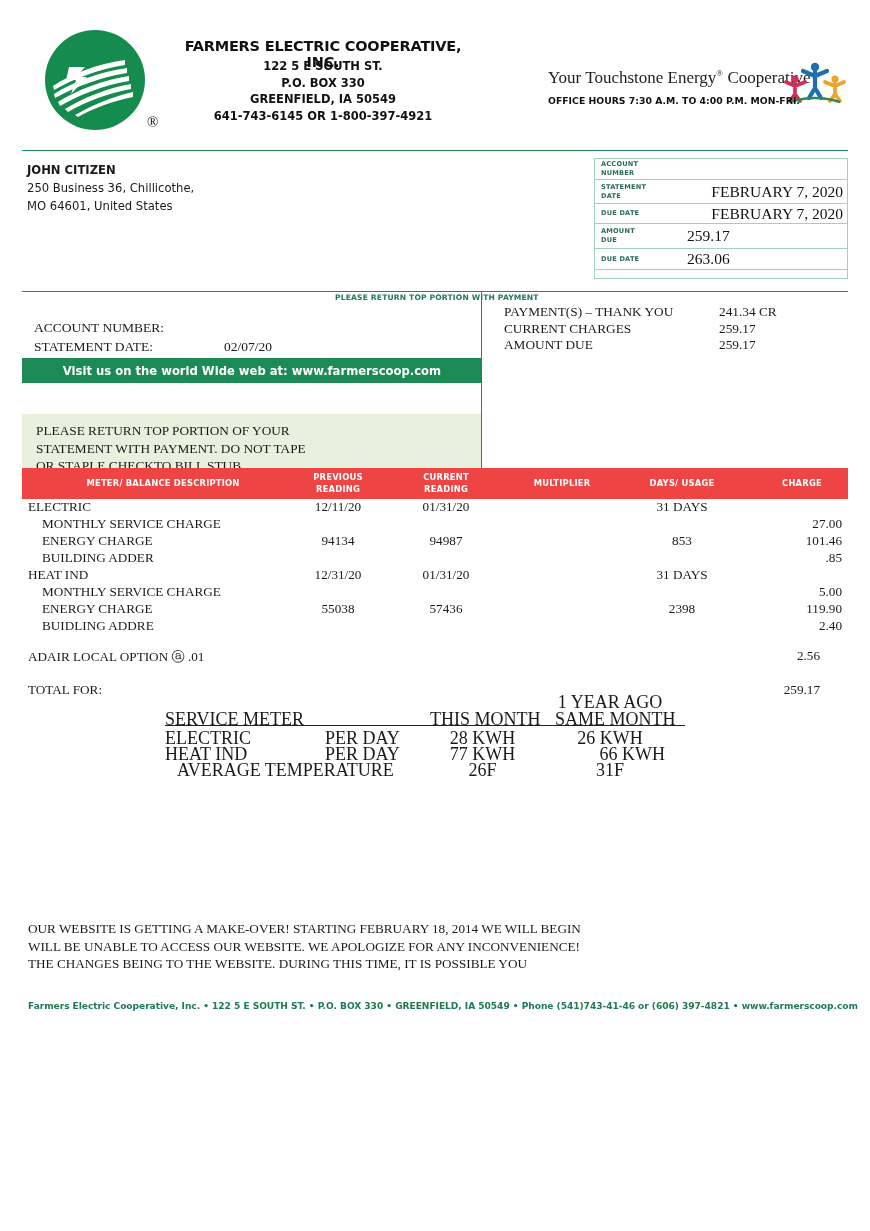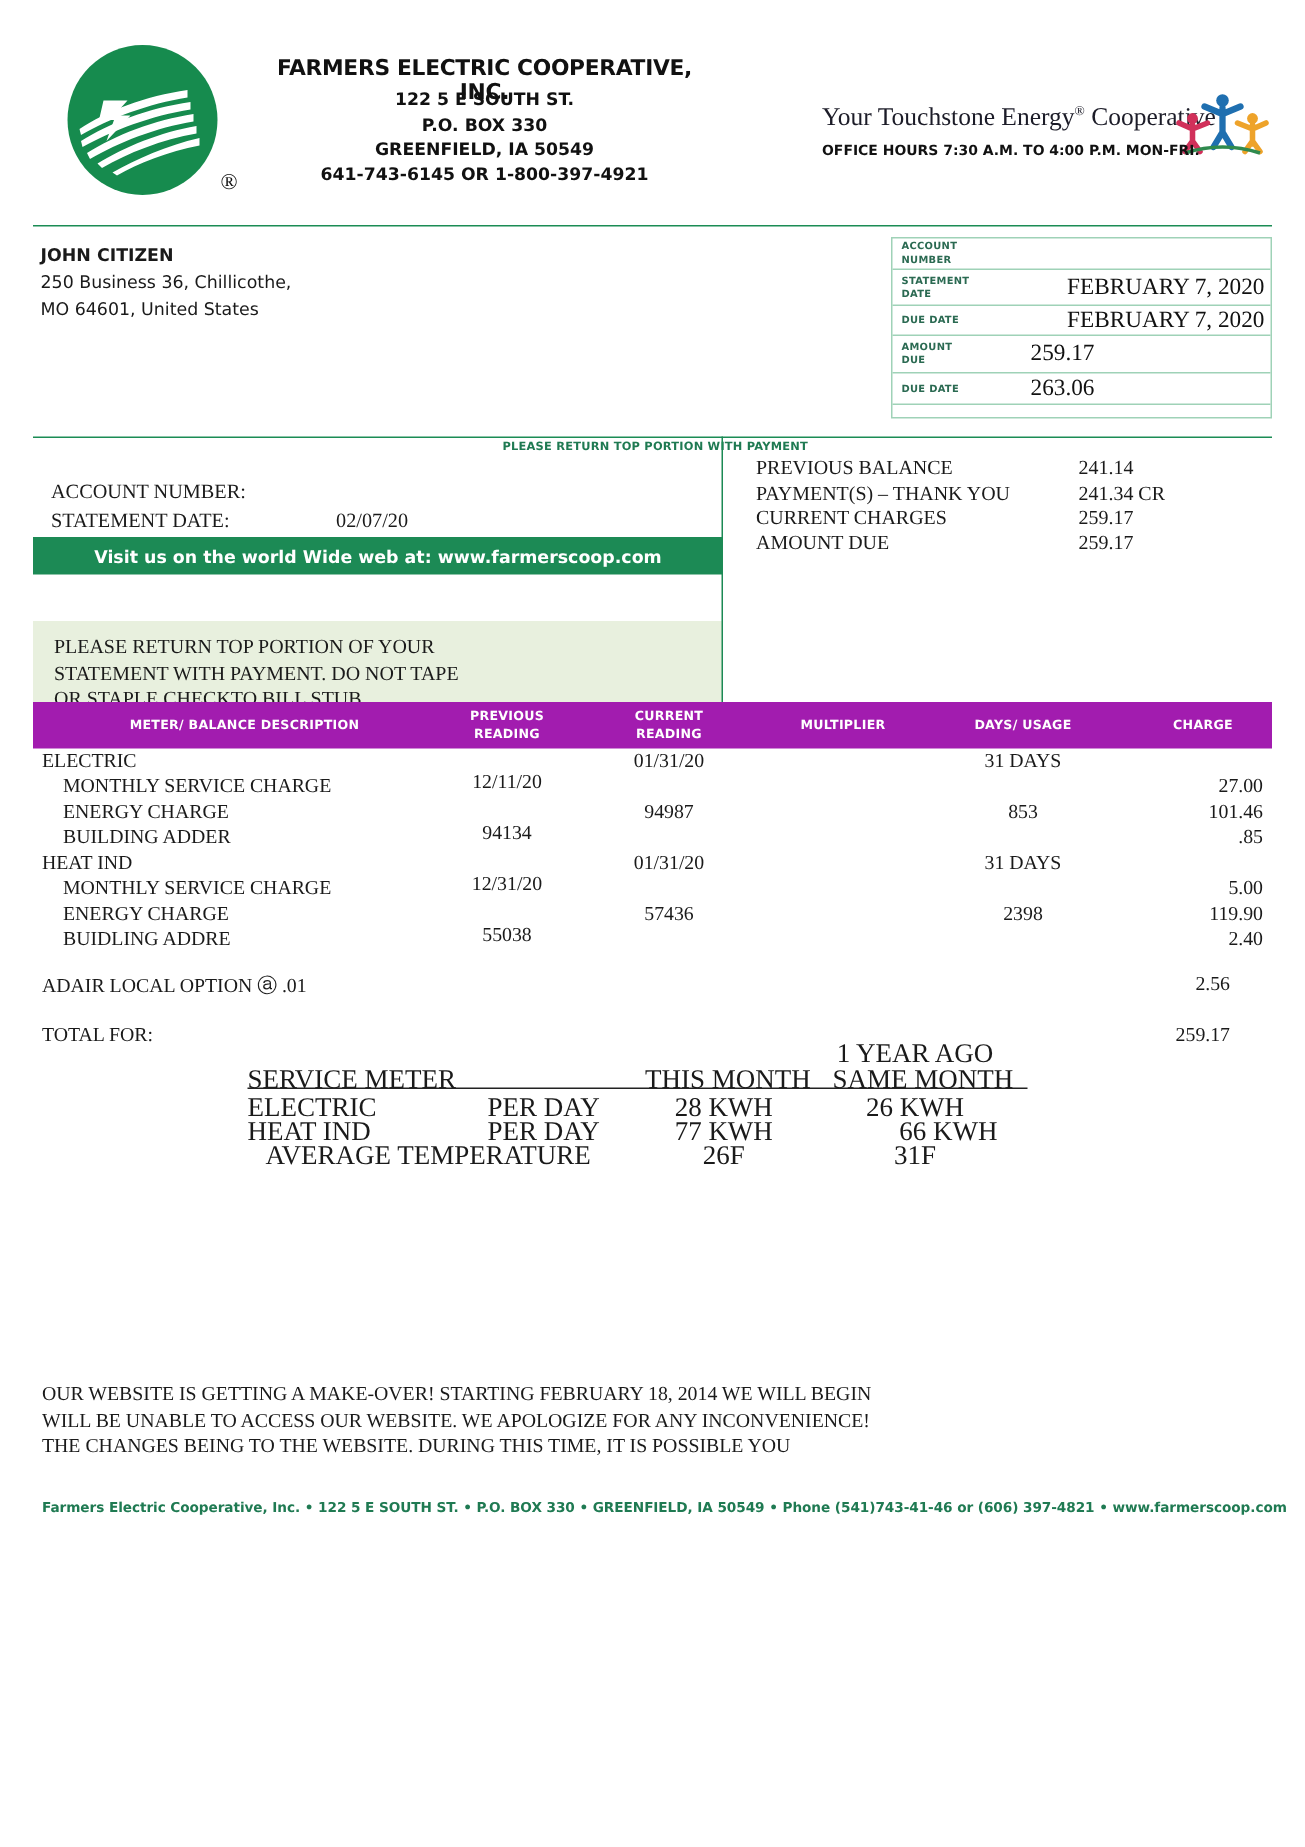--- a/index.html
+++ b/index.html
@@ -150,38 +150,38 @@
     font-size:13.3px; line-height:17.5px; color:#1a1a1a;
   }
   .vline-mid {
     position:absolute; left:481px; top:291px; width:0; height:167px;
     border-left:1.6px solid #1c8a55;
   }
 
   
   .tbl-head {
     position:absolute; left:22px; top:468px; width:826px; height:31px;
-    background:#a21caf; color:#fff;
+    background:#ef4444; color:#fff;
   }
   .tbl-head .cell {
     position:absolute; top:0; height:31px;
     font-family:"DejaVu Sans", sans-serif;
     font-weight:bold; font-size:8.4px; letter-spacing:0.2px;
     display:flex; align-items:center; justify-content:center;
     text-align:center; line-height:11.5px;
   }
   .tbl-body {
     position:absolute; left:22px; top:499px; width:826px;
     font-family:"Liberation Serif", serif; font-size:13.2px;
   }
   .trow { position:relative; height:17px; }
   .trow .c { position:absolute; top:0; white-space:nowrap; }
   .c-desc  { left:6px; text-align:left; }
   .c-desc.indent { left:20px; }
-  .c-prev  { left:276px; width:80px; text-align:center;margin-top:14px; }
+  .c-prev  { left:276px; width:80px; text-align:center; }
   .c-curr  { left:384px; width:80px; text-align:center; }
   .c-mult  { left:500px; width:80px; text-align:center; }
   .c-days  { left:620px; width:80px; text-align:center; }
   .c-chg   { left:740px; width:80px; text-align:right; }
 
   .adair {
     position:absolute; left:28px; top:648px; width:820px;
     font-family:"Liberation Serif", serif; font-size:13.2px;
   }
   .adair .amt { position:absolute; right:28px; top:0; }
@@ -323,24 +323,20 @@
       <div class="lv"></div>
     </div>
     <div class="lrow">
       <div class="lk">STATEMENT DATE:</div>
       <div class="lv">02/07/20</div>
     </div>
   </div>
 
   <div class="bal-table">
     <div class="bal-row">
-      <div class="bal-k">PREVIOUS BALANCE</div>
-      <div class="bal-v">241.14</div>
-    </div>
-    <div class="bal-row">
       <div class="bal-k">PAYMENT(S) – THANK YOU</div>
       <div class="bal-v">241.34 CR</div>
     </div>
     <div class="bal-row">
       <div class="bal-k">CURRENT CHARGES</div>
       <div class="bal-v">259.17</div>
     </div>
     <div class="bal-row">
       <div class="bal-k">AMOUNT DUE</div>
       <div class="bal-v">259.17</div>

